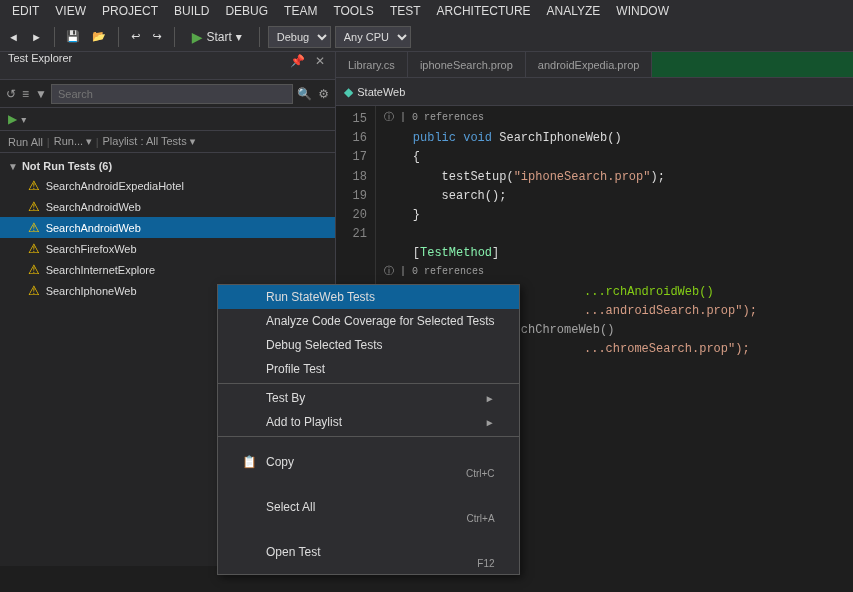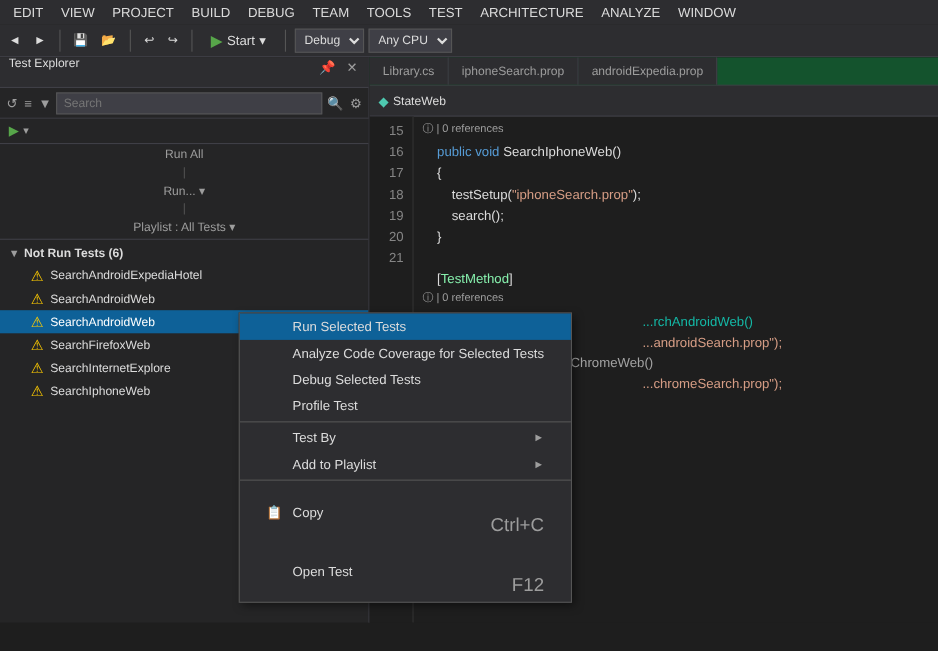--- a/index.html
+++ b/index.html
@@ -168,21 +168,20 @@
       text-overflow: ellipsis;
     }
     .dropdown-arrow { color: #9d9d9d; font-size: 10px; }
 
     .panel-actions {
       display: flex;
       align-items: center;
       padding: 4px 8px;
       gap: 4px;
       border-bottom: 1px solid #3f3f46;
-      flex-direction: column;
     }
     .action-link {
       color: #9d9d9d;
       font-size: 11px;
       cursor: pointer;
       text-decoration: none;
     }
     .action-sep { color: #555; font-size: 11px; }
 
     .test-tree {
@@ -228,21 +227,21 @@
       display: flex;
       align-items: center;
       padding: 0 8px;
       border-bottom: 1px solid #3f3f46;
     }
     .editor-file-icon { color: #4ec9b0; margin-right: 4px; }
     .editor-filename { font-size: 11px; color: #dcdcdc; }
     .editor-content {
       display: flex;
       height: calc(100% - 28px);
-      font-family: Liberation Sans, sans-serif;
+      font-family: Liberation Mono, monospace;
       font-size: 12px;
     }
     .line-numbers {
       width: 40px;
       background: #1e1e1e;
       color: #858585;
       text-align: right;
       padding: 4px 8px 4px 0;
       line-height: 1.6;
       user-select: none;
@@ -279,21 +278,21 @@
       padding: 5px 24px;
       font-size: 12px;
       color: #dcdcdc;
       cursor: pointer;
       justify-content: space-between;
       gap: 20px;
     }
     .ctx-item.highlighted { background: #0e6198; }
     .ctx-item-left { display: flex; align-items: center; gap: 8px; }
     .ctx-item-icon { width: 16px; text-align: center; color: #9d9d9d; }
-    .ctx-shortcut { color: #9d9d9d; font-size: 17px; margin-top: 24px; }
+    .ctx-shortcut { color: #9d9d9d; font-size: 10px; margin-top: 24px; }
     .ctx-sep { height: 1px; background: #555; margin: 2px 0; }
     .ctx-arrow { color: #9d9d9d; font-size: 10px; }
   </style>
 </head>
 <body>
 
 <div class="menu-bar">
   <div class="menu-item">EDIT</div>
   <div class="menu-item">VIEW</div>
   <div class="menu-item">PROJECT</div>
@@ -425,35 +424,35 @@
       <div class="code-lines">
         <div class="code-line ref">ⓘ | 0 references</div>
         <div class="code-line">    <span class="kw">public void</span> <span class="method">SearchIphoneWeb</span>()</div>
         <div class="code-line">    {</div>
         <div class="code-line">        testSetup(<span class="str">"iphoneSearch.prop"</span>);</div>
         <div class="code-line">        search();</div>
         <div class="code-line">    }</div>
         <div class="code-line"></div>
         <div class="code-line">    [<span class="attr">TestMethod</span>]</div>
         <div class="code-line ref">ⓘ | 0 references</div>
-        <div class="code-line"><span style="margin-left:200px;color:#14b8a6">...rchAndroidWeb()</span></div>
+        <div class="code-line"><span style="margin-left:200px;color:#84cc16">...rchAndroidWeb()</span></div>
         <div class="code-line"><span style="margin-left:200px;color:#d69d85">...androidSearch.prop");</span></div>
         <div class="code-line"><span style="margin-left:108px;color:#a3a3a3">...rchChromeWeb()</span></div>
         <div class="code-line"><span style="margin-left:200px;color:#d69d85">...chromeSearch.prop");</span></div>
         <div class="code-line"></div>
       </div>
     </div>
   </div>
 </div>
 
 <div class="context-menu">
   <div class="ctx-item highlighted">
     <span class="ctx-item-left">
       <span class="ctx-item-icon"></span>
-      <span>Run Selected Tests</span>
+      <span>Run StateWeb Tests</span>
     </span>
   </div>
   <div class="ctx-item">
     <span class="ctx-item-left">
       <span class="ctx-item-icon"></span>
       <span>Analyze Code Coverage for Selected Tests</span>
     </span>
   </div>
   <div class="ctx-item">
     <span class="ctx-item-left">
@@ -486,17 +485,24 @@
   <div class="ctx-item">
     <span class="ctx-item-left">
       <span class="ctx-item-icon">📋</span>
       <span>Copy</span>
     </span>
     <span class="ctx-shortcut">Ctrl+C</span>
   </div>
   <div class="ctx-item">
     <span class="ctx-item-left">
       <span class="ctx-item-icon"></span>
+      <span>Select All</span>
+    </span>
+    <span class="ctx-shortcut">Ctrl+A</span>
+  </div>
+  <div class="ctx-item">
+    <span class="ctx-item-left">
+      <span class="ctx-item-icon"></span>
       <span>Open Test</span>
     </span>
     <span class="ctx-shortcut">F12</span>
   </div>
 </div>
 
 </body></html>

